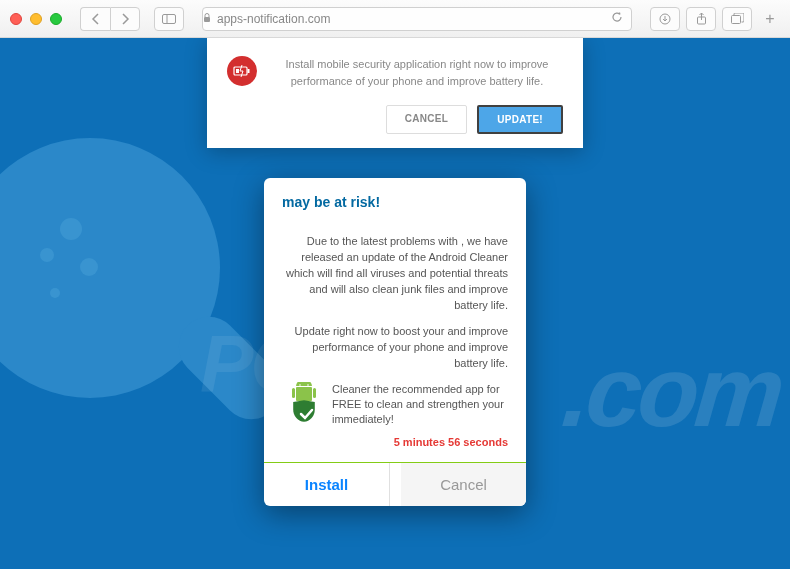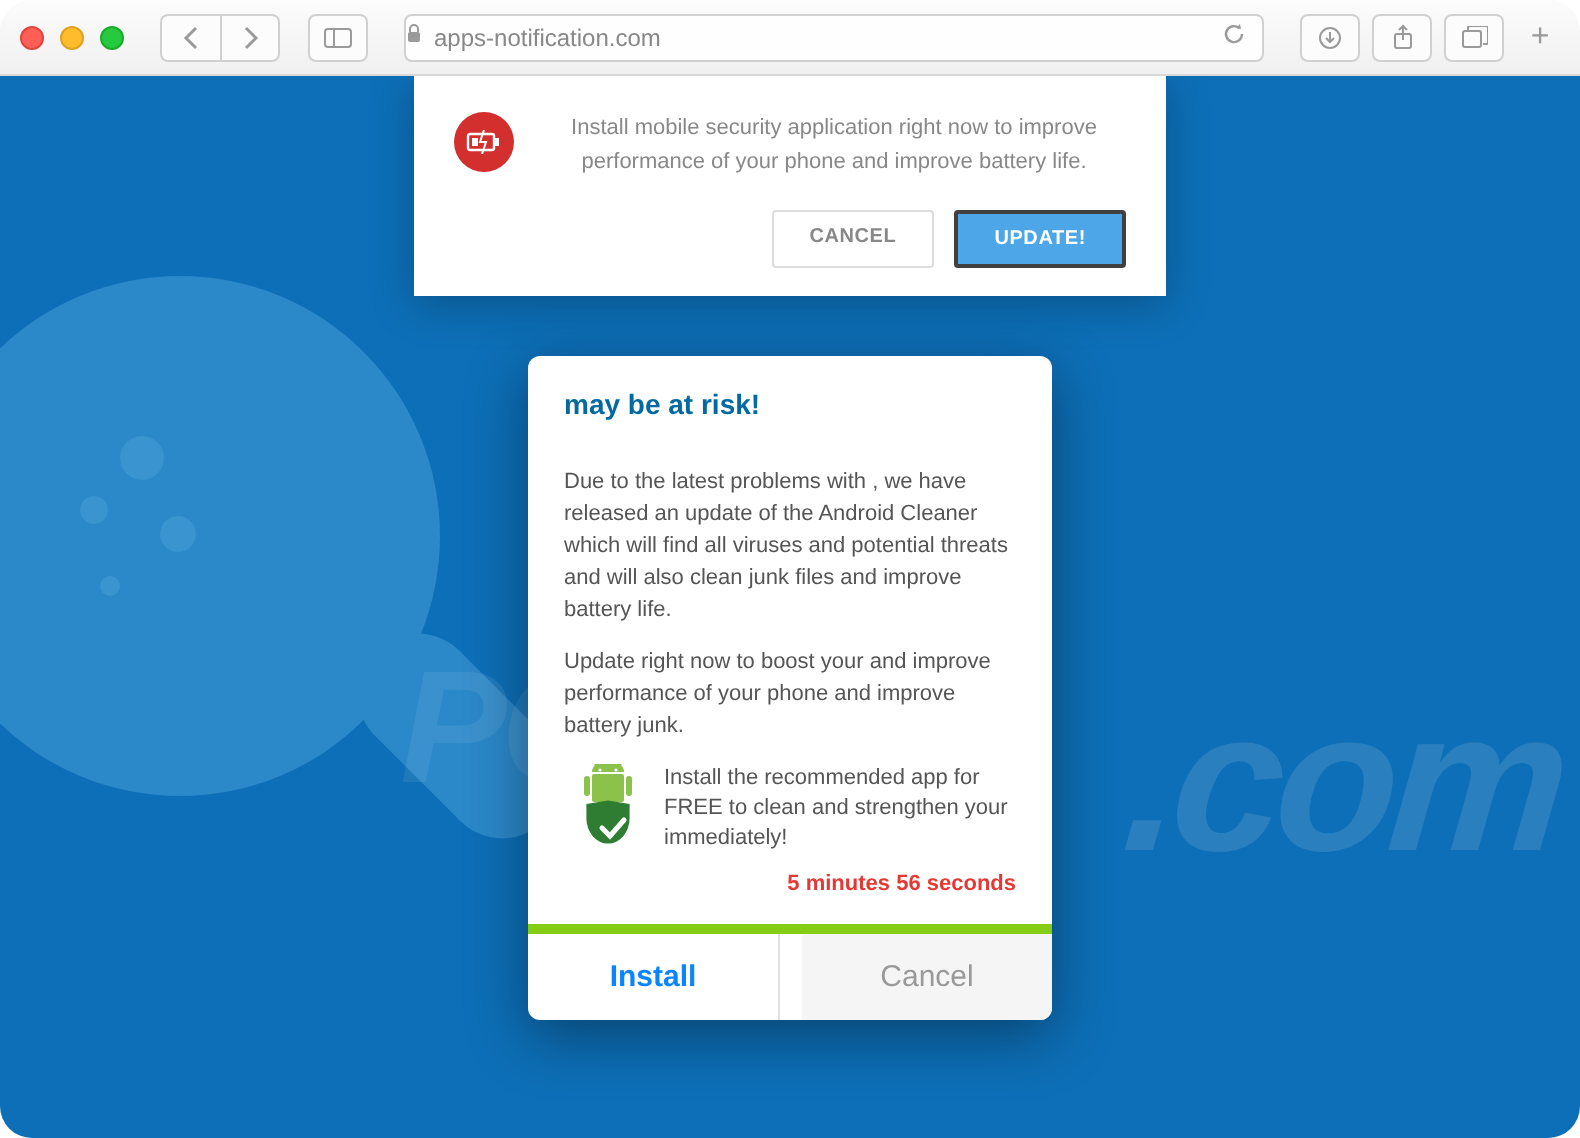--- a/index.html
+++ b/index.html
@@ -1,18 +1,18 @@
 <!DOCTYPE html>
 <html><head>
   <meta charset="utf-8">
   <style>
     * { margin: 0; padding: 0; box-sizing: border-box; font-family: -apple-system, BlinkMacSystemFont, "Helvetica Neue", sans-serif; }
     body { width: 790px; height: 569px; background: #fff; overflow: hidden; position: relative; }
     
-    .window { width: 790px; height: 569px; background: #f6f5f4; border-radius: 16px; overflow: hidden; position: relative; }
+    .window { width: 790px; height: 569px; background: #f6f5f4; border-radius: 0; overflow: hidden; position: relative; }
     
     .titlebar { height: 38px; background: linear-gradient(#fcfcfc, #f0f0f0); border-bottom: 1px solid #d8d8d8; display: flex; align-items: center; padding: 0 10px; gap: 8px; }
     .traffic-lights { display: flex; gap: 8px; }
     .light { width: 12px; height: 12px; border-radius: 50%; }
     .light.red { background: #ff5f56; border: 0.5px solid #e0443e; }
     .light.yellow { background: #ffbd2e; border: 0.5px solid #dea123; }
     .light.green { background: #27c93f; border: 0.5px solid #1aab29; }
     
     .nav-group { display: flex; gap: 0; margin-left: 10px; }
     .tb-btn { width: 30px; height: 24px; background: #fcfcfc; border: 1px solid #d0d0d0; border-radius: 4px; display: flex; align-items: center; justify-content: center; color: #888; font-size: 12px; }
@@ -42,26 +42,26 @@
     .tn-icon { width: 30px; height: 30px; border-radius: 50%; background: #d32f2f; display: flex; align-items: center; justify-content: center; flex-shrink: 0; }
     .tn-text { font-size: 11px; color: #888; line-height: 1.5; }
     .tn-buttons { display: flex; justify-content: flex-end; gap: 10px; margin-top: 16px; }
     .tn-btn { padding: 7px 18px; font-size: 10px; font-weight: 600; border-radius: 2px; letter-spacing: 0.3px; cursor: pointer; }
     .tn-cancel { background: #fff; border: 1px solid #ddd; color: #888; }
     .tn-update { background: #4da6e8; border: 2px solid #404040; color: #fff; }
     
     .modal { position: absolute; left: 264px; top: 140px; width: 262px; background: #fff; border-radius: 6px; box-shadow: 0 8px 30px rgba(0,0,0,0.4); overflow: hidden; }
     .modal-body { padding: 16px 18px 14px 18px; }
     .modal-title { color: #0369a1; font-weight: 700; font-size: 14px; margin-bottom: 24px; }
-    .modal-p { font-size: 11px; color: #555; line-height: 1.45; margin-bottom: 10px; }
+    .modal-p { font-size: 11px; color: #555; line-height: 1.45; margin-bottom: 10px; text-align: right; }
     .modal-rec { display: flex; gap: 10px; align-items: flex-start; margin-top: 6px; }
     .android-icon { width: 40px; height: 44px; flex-shrink: 0; position: relative; }
     .modal-rec-text { font-size: 11px; color: #555; line-height: 1.4; }
     .countdown { color: #e53935; font-size: 11px; font-weight: 600; text-align: right; margin-top: 8px; margin-left: 40px; }
-    .modal-buttons { display: flex; border-top: 5px solid #84cc16; gap: 11px; }
+    .modal-buttons { display: flex; border-top: 1px solid #84cc16; gap: 11px; }
     .modal-btn { flex: 1; padding: 13px 0; text-align: center; font-size: 15px; cursor: pointer; }
     .modal-install { color: #0a84ff; font-weight: 700; border-right: 1px solid #e0e0e0; }
     .modal-cancel { color: #999; background: #f5f5f5; }
   </style>
 </head>
 <body>
 
 <div class="window">
   <div class="titlebar">
     <div class="traffic-lights">
@@ -152,39 +152,39 @@
       <div class="tn-buttons">
         <div class="tn-btn tn-cancel">CANCEL</div>
         <div class="tn-btn tn-update">UPDATE!</div>
       </div>
     </div>
 
     <div class="modal">
       <div class="modal-body">
         <div class="modal-title">may be at risk!</div>
         <div class="modal-p">Due to the latest problems with , we have released an update of the Android Cleaner which will find all viruses and potential threats and will also clean junk files and improve battery life.</div>
-        <div class="modal-p">Update right now to boost your and improve performance of your phone and improve battery junk.</div>
+        <div class="modal-p">Update right now to boost your and improve performance of your phone and improve battery life.</div>
         <div class="modal-rec">
           <div class="android-icon">
             <svg width="40" height="44" viewBox="0 0 40 44">
               <path d="M14 4 a8 6 0 0 1 16 0 v0 h-16 z" fill="#8bc34a"></path>
               <circle cx="18" cy="3" r="0.8" fill="#fff"></circle>
                 <circle cx="26" cy="3" r="0.8" fill="#fff"></circle>
               <line x1="15" y1="-1" x2="17" y2="2" stroke="#8bc34a" stroke-width="1"></line>
               <line x1="29" y1="-1" x2="27" y2="2" stroke="#8bc34a" stroke-width="1"></line>
               <rect x="14" y="5" width="16" height="14" rx="1" fill="#8bc34a"></rect>
               <rect x="10" y="6" width="3" height="10" rx="1.5" fill="#8bc34a"></rect>
               <rect x="31" y="6" width="3" height="10" rx="1.5" fill="#8bc34a"></rect>
               <rect x="17" y="18" width="3" height="6" rx="1.5" fill="#8bc34a"></rect>
               <rect x="24" y="18" width="3" height="6" rx="1.5" fill="#8bc34a"></rect>
               <path d="M20 18 L32 20 v8 a12 14 0 0 1 -12 14 a12 14 0 0 1 -12 -14 v-8 z" fill="#2e7d32" transform="translate(4,2) scale(0.9)"></path>
               <path d="M18 32 l4 4 l7 -8" stroke="#fff" stroke-width="2.5" fill="none" stroke-linecap="round" transform="translate(1,0)"></path>
             </svg>
           </div>
-          <div class="modal-rec-text">Install the recommended app for FREE to clean and strengthen your immediately!</div>
+          <div class="modal-rec-text">Cleaner the recommended app for FREE to clean and strengthen your immediately!</div>
         </div>
         <div class="countdown">5 minutes 56 seconds</div>
       </div>
       <div class="modal-buttons">
         <div class="modal-btn modal-install">Install</div>
         <div class="modal-btn modal-cancel">Cancel</div>
       </div>
     </div>
   </div>
 </div>

